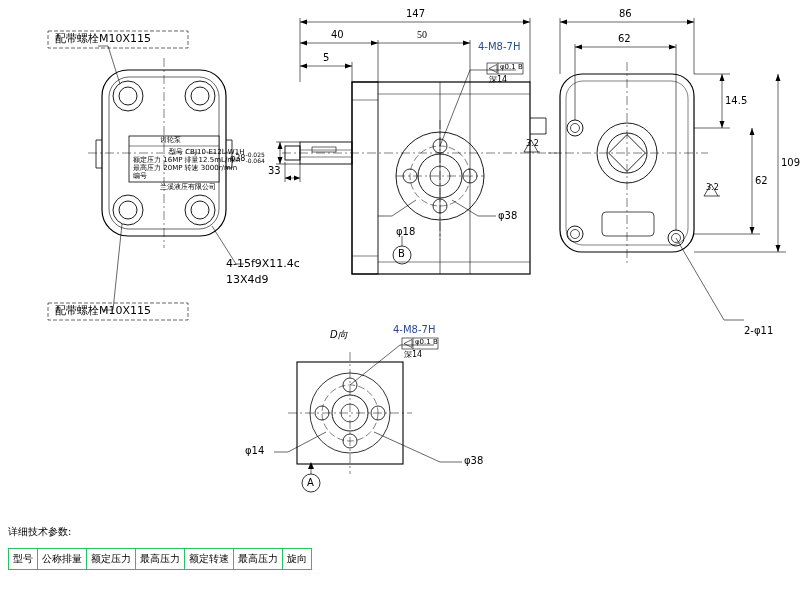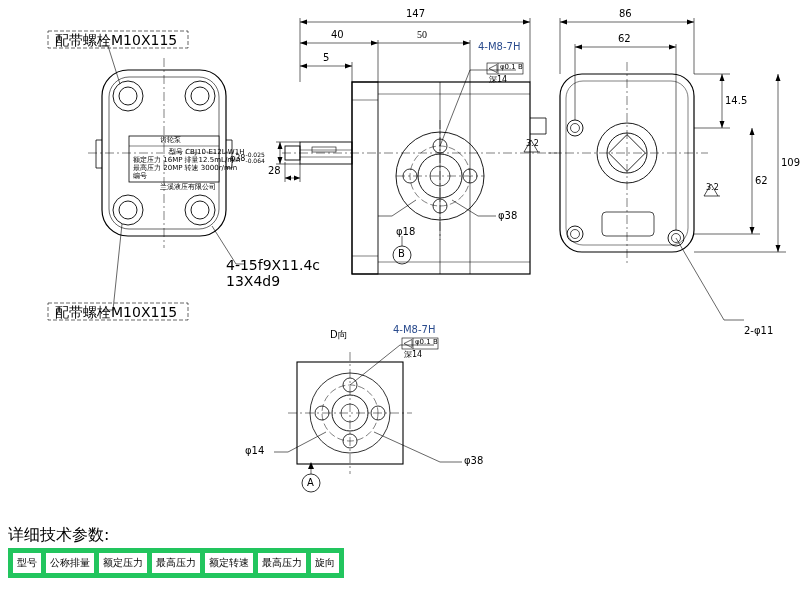--- a/index.html
+++ b/index.html
@@ -1,29 +1,29 @@
 <!DOCTYPE html>
 <html><head>
 <meta charset="utf-8">
 <style>
   html,body{margin:0;padding:0;background:#ffffff;}
   body{width:800px;height:605px;position:relative;overflow:hidden;
        font-family:"DejaVu Sans","Liberation Sans",sans-serif;color:#000;}
   #sheet{position:absolute;left:0;top:0;width:800px;height:605px;}
   svg{position:absolute;left:0;top:0;width:800px;height:605px;}
-  .lbl{position:absolute;font-size:14px;color:#000;white-space:nowrap;line-height:1.1;}
+  .lbl{position:absolute;font-size:11px;color:#000;white-space:nowrap;line-height:1.1;}
   .lbl.s8{font-size:8px;}
   .lbl.s7{font-size:7px;}
   .lbl.s10{font-size:10px;}
   .lbl.blue{color:#2a4b8d;}
   .frac{display:inline-block;vertical-align:middle;font-size:6px;line-height:1.05;text-align:left;}
   
   #params{position:absolute;left:8px;top:548px;border-collapse:collapse;font-size:10px;}
-  #params td{border:5px solid #22c55e;padding:2px 4px;text-align:center;white-space:nowrap;height:16px;}
-  #paramTitle{position:absolute;left:8px;top:525px;font-size:16px;}
+  #params td{border:1px solid #22c55e;padding:2px 4px;text-align:center;white-space:nowrap;height:16px;}
+  #paramTitle{position:absolute;left:8px;top:525px;font-size:10px;}
 </style>
 </head>
 <body>
 
 <div id="sheet">
 
 <svg viewBox="0 0 800 605">
   <g fill="none" stroke="#000" stroke-width="1">
 
     <path d="M102 96 A26 26 0 0 1 128 70 L200 70 A26 26 0 0 1 226 96
@@ -268,41 +268,41 @@
 <div class="lbl s7" style="left:133px;top:149px;margin-left:36px;">型号  CBJ10-E12L-W1H</div>
 <div class="lbl s7" style="left:133px;top:157px;">额定压力 16MP  排量12.5mL/min</div>
 <div class="lbl s7" style="left:133px;top:165px;">最高压力 20MP  转速 3000r/min</div>
 <div class="lbl s7" style="left:133px;top:173px;">编号</div>
 <div class="lbl s7" style="left:160px;top:184px;">兰溪液压有限公司</div>
 
 <div class="lbl s10" style="left:406px;top:8px;">147</div>
 <div class="lbl s10" style="left:331px;top:29px;">40</div>
 <div class="lbl s10" style="left:417px;top:29px;font-family:Liberation Serif, serif;">50</div>
 <div class="lbl s10" style="left:323px;top:52px;">5</div>
-<div class="lbl s10" style="left:268px;top:165px;">28</div>
+<div class="lbl s10" style="left:268px;top:165px;">33</div>
 <div class="lbl s8" style="left:230px;top:152px;">
   <span>φ38</span><span class="frac"><span>-0.025</span><br><span>-0.064</span></span>
 </div>
 <div class="lbl s10" style="left:352px;top:226px;padding-left:44px;">φ18</div>
 <div class="lbl s10" style="left:498px;top:210px;">φ38</div>
 <div class="lbl s8" style="left:526px;top:140px;">3.2</div>
 <div class="lbl s10 blue" style="left:478px;top:41px;">4-M8-7H</div>
 <div class="lbl s7" style="left:500px;top:64px;">φ0.1  B</div>
 <div class="lbl s8" style="left:489px;top:76px;">深14</div>
 <div class="lbl s10" style="left:398px;top:248px;">B</div>
 
 <div class="lbl s10" style="left:619px;top:8px;">86</div>
 <div class="lbl s10" style="left:618px;top:33px;">62</div>
 <div class="lbl s10" style="left:725px;top:95px;">14.5</div>
 <div class="lbl s10" style="left:755px;top:175px;">62</div>
 <div class="lbl s10" style="left:781px;top:157px;">109</div>
 <div class="lbl s8" style="left:706px;top:184px;">3.2</div>
 <div class="lbl s10" style="left:744px;top:325px;">2-φ11</div>
 
-<div class="lbl s10" style="left:330px;top:329px;">D向</div>
+<div class="lbl s10" style="left:330px;top:329px;font-style:italic;">D向</div>
 <div class="lbl s10 blue" style="left:393px;top:324px;">4-M8-7H</div>
 <div class="lbl s7" style="left:415px;top:339px;">φ0.1  B</div>
 <div class="lbl s8" style="left:404px;top:351px;">深14</div>
 <div class="lbl s10" style="left:245px;top:445px;">φ14</div>
 <div class="lbl s10" style="left:464px;top:455px;">φ38</div>
 <div class="lbl s10" style="left:307px;top:477px;">A</div>
 
 <div id="paramTitle">详细技术参数:</div>
 <table id="params">
   <tbody>

